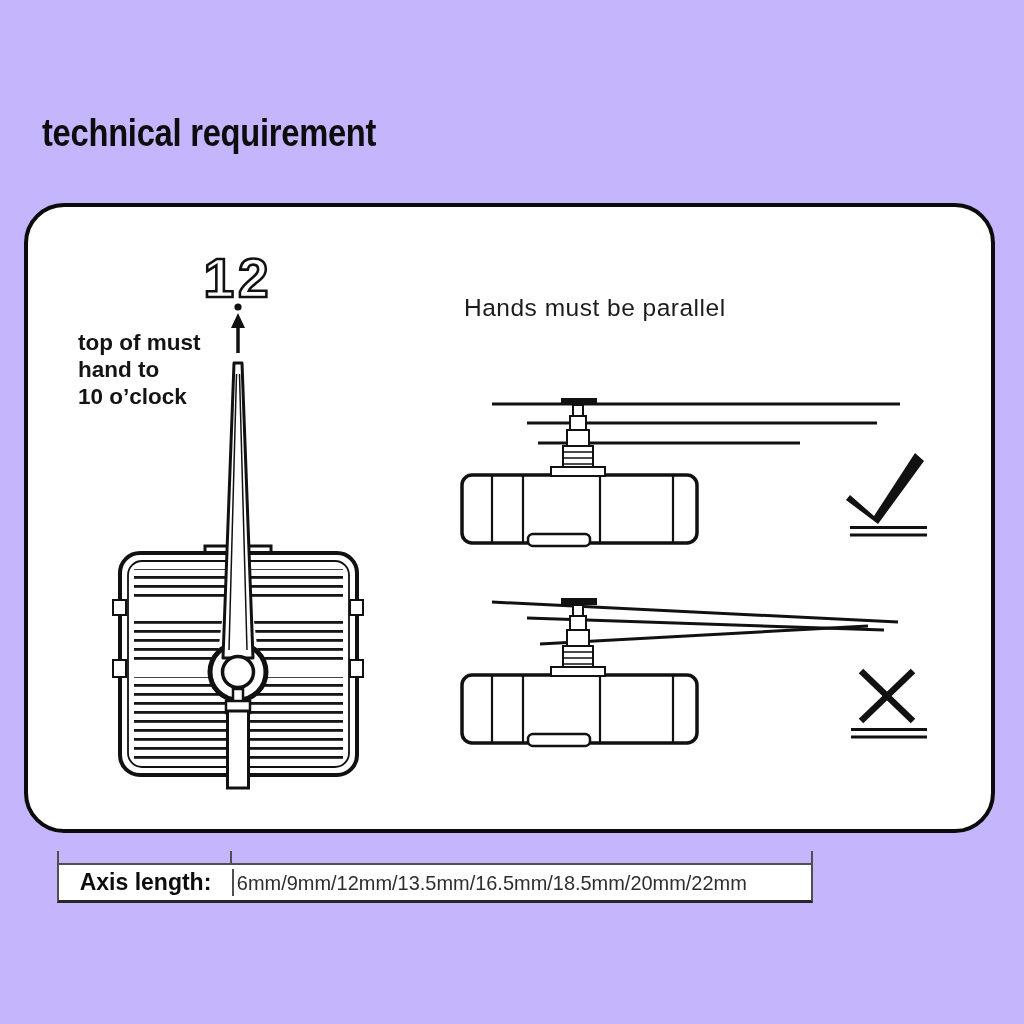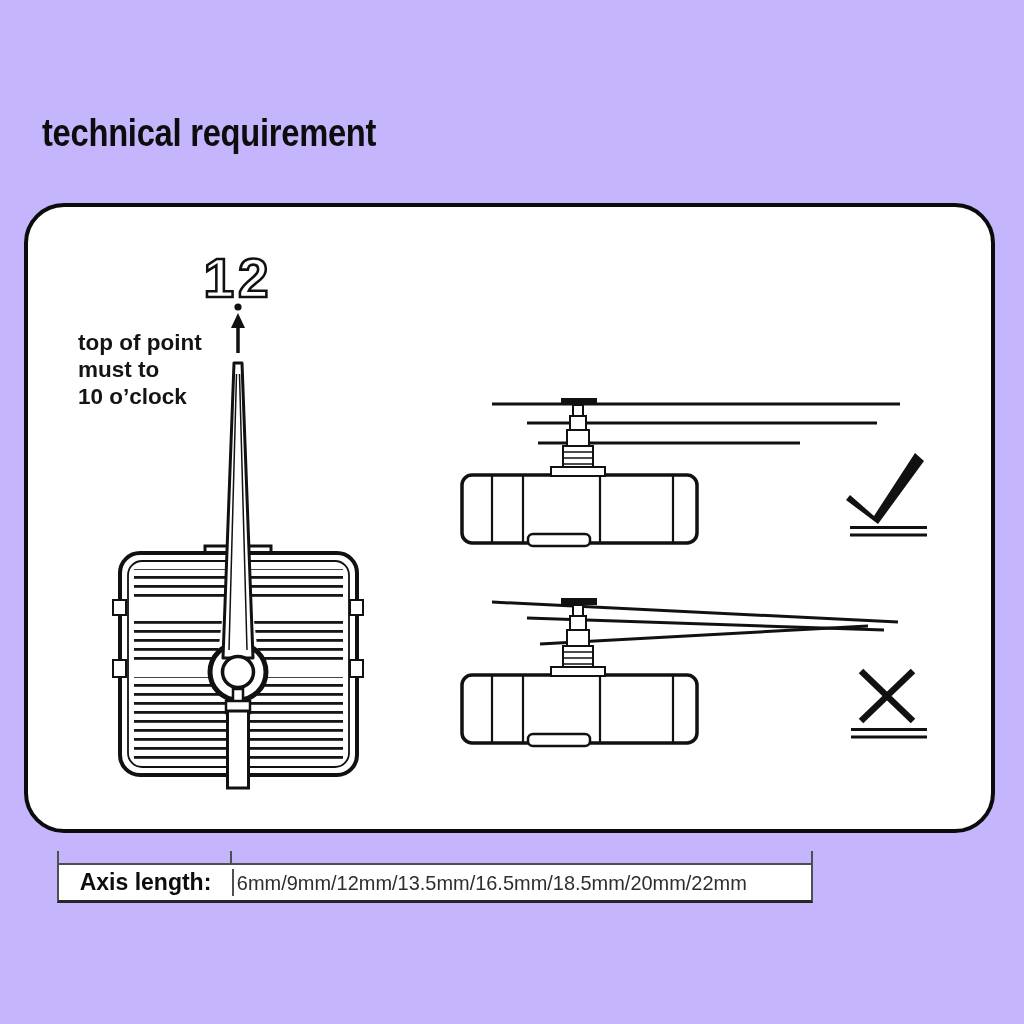--- a/index.html
+++ b/index.html
@@ -172,25 +172,26 @@
 
     <g>
       <line x1="861" y1="671" x2="913" y2="721" stroke="#111" stroke-width="6.5"></line>
       <line x1="913" y1="671" x2="861" y2="721" stroke="#111" stroke-width="6.5"></line>
       <line x1="851" y1="729.5" x2="927" y2="729.5" stroke="#111" stroke-width="3.2"></line>
       <line x1="851" y1="737" x2="927" y2="737" stroke="#111" stroke-width="2.8"></line>
     </g>
   </svg>
 
   <div class="hand-annotation">
-    <div>top of point</div>
-    <div>must to</div>
+    <div>top of must</div>
+    <div>hand to</div>
     <div>10 o’clock</div>
   </div>
 
+  <div class="parallel-heading">Hands must be parallel</div>
 
   <div class="table-tick" style="left:57px;"></div>
   <div class="table-tick" style="left:230px;"></div>
   <div class="table-tick" style="left:811px;"></div>
 
   <div class="spec-table">
     <div class="spec-label">Axis length:</div>
     <div class="spec-value">6mm/9mm/12mm/13.5mm/16.5mm/18.5mm/20mm/22mm</div>
   </div>
 

